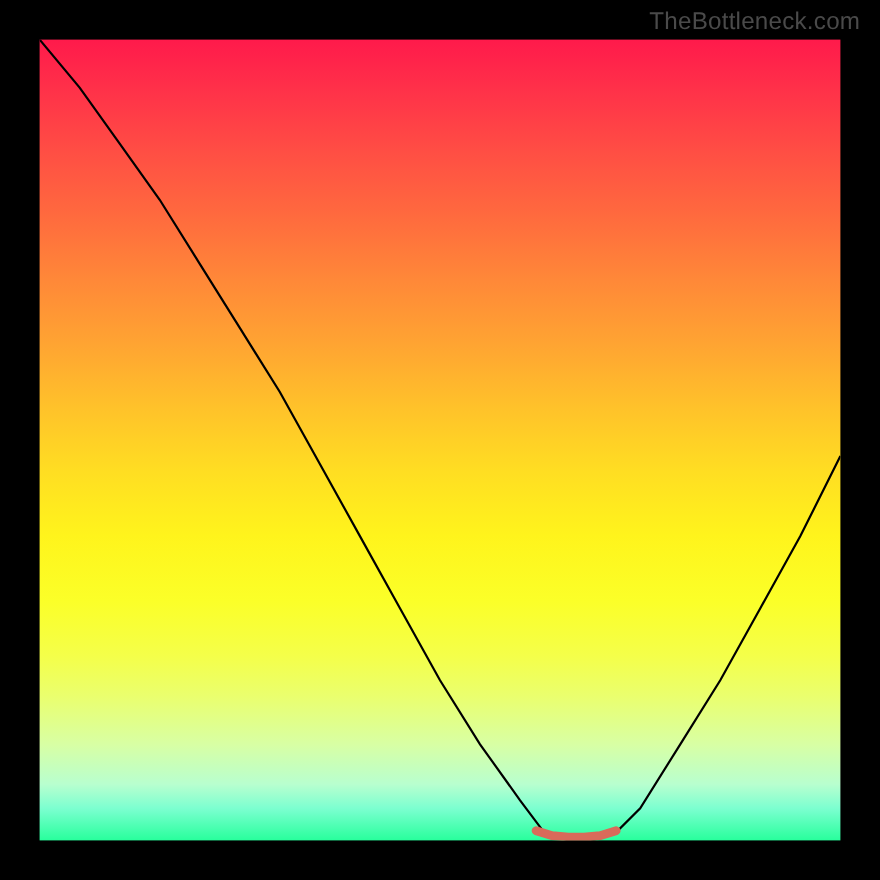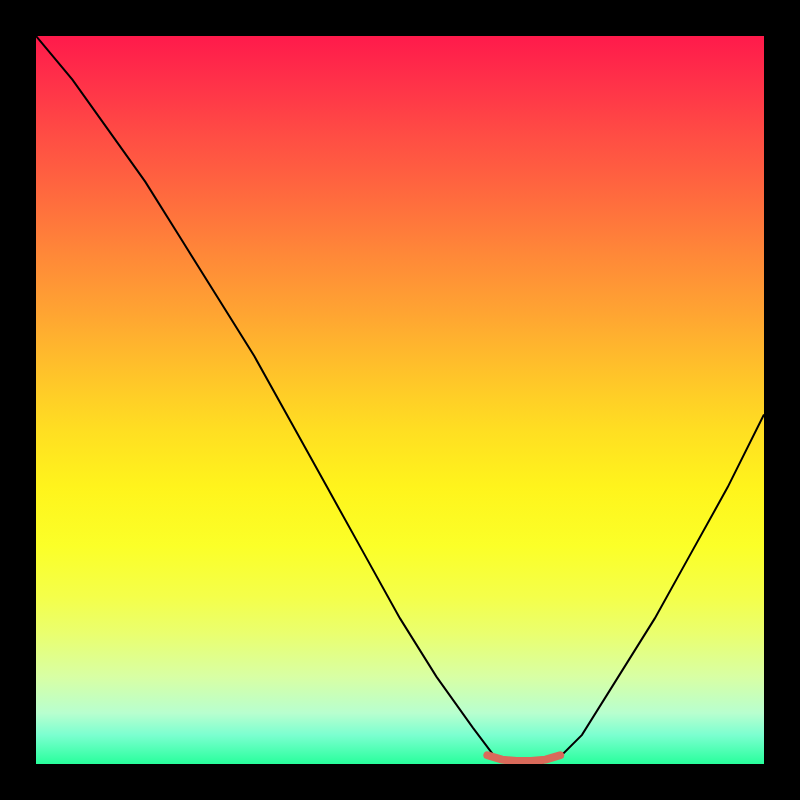--- a/index.html
+++ b/index.html
@@ -59,20 +59,21 @@
     top: 0;
     width: 728px;
     height: 728px;
   }
 </style>
 </head>
 <body>
 
 <div class="frame">
 
+  <div class="watermark">TheBottleneck.com</div>
 
   <div class="plot">
     <svg class="overlay" viewBox="0 0 728 728" preserveAspectRatio="none">
       <path id="curve-path" fill="none" stroke="#000000" stroke-width="2" d="M0.00 0.00 L36.40 43.68 L72.80 94.64 L109.20 145.60 L145.60 203.84 L182.00 262.08 L218.40 320.32 L254.80 385.84 L291.20 451.36 L327.60 516.88 L364.00 582.40 L400.40 640.64 L436.80 691.60 L458.64 720.72 L480.48 728.00 L502.32 728.00 L524.16 720.72 L546.00 698.88 L582.40 640.64 L618.80 582.40 L655.20 516.88 L691.60 451.36 L728.00 378.56"></path>
       <path id="highlight-path" fill="none" stroke="#d96a5a" stroke-width="8" stroke-linecap="round" d="M451.36 719.26 L465.92 723.63 L480.48 725.09 L495.04 725.09 L509.60 723.63 L524.16 719.26"></path>
     </svg>
   </div>
 
 </div>
 

